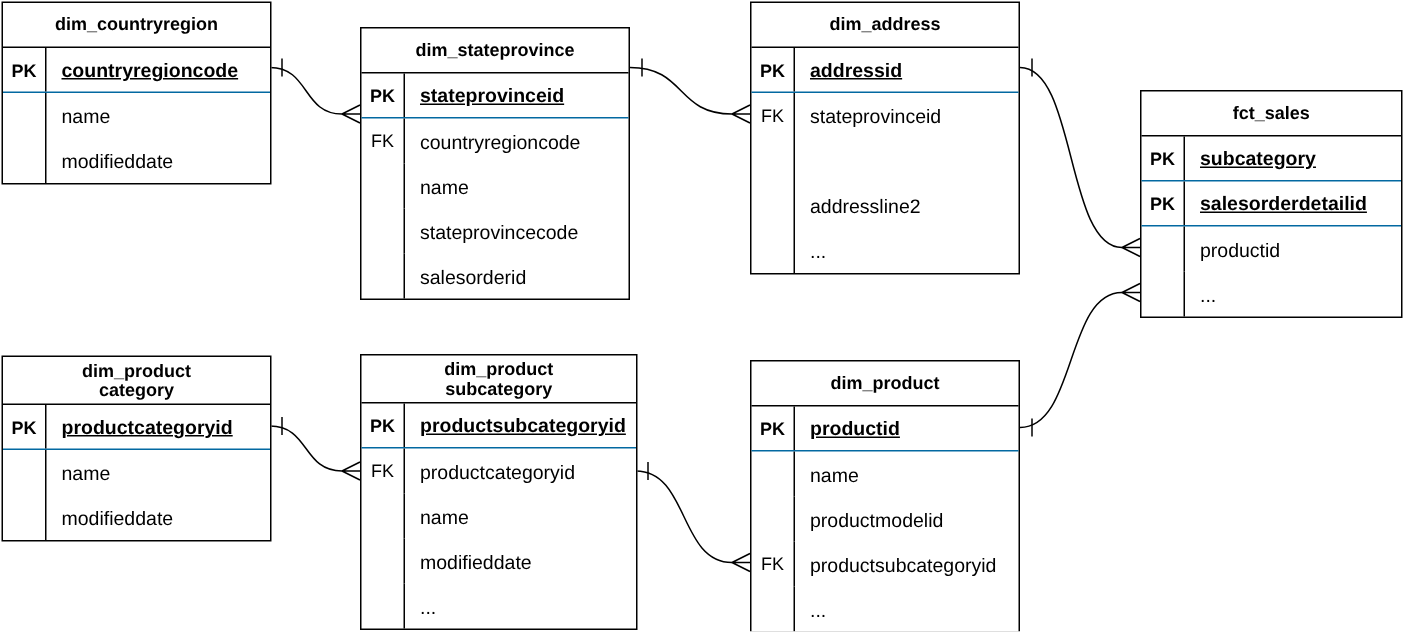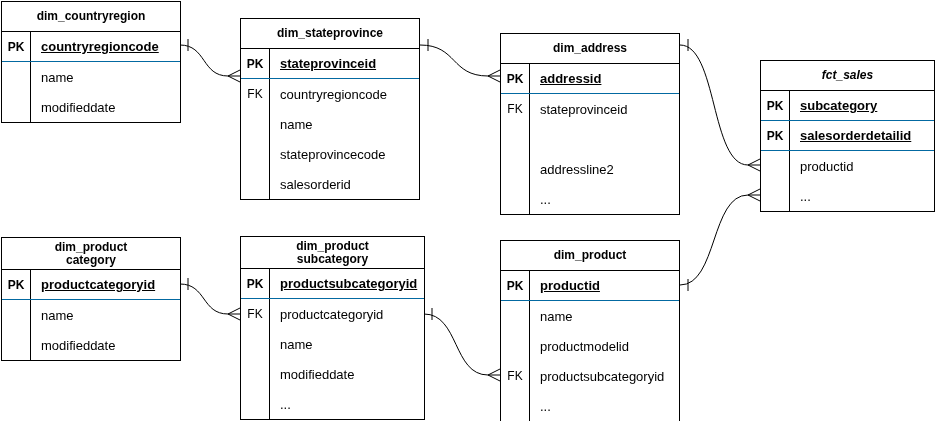--- a/index.html
+++ b/index.html
@@ -93,21 +93,21 @@
         </div>
         <div class="t-row">
           <div class="t-key"></div>
           <div class="t-field">stateprovincecode</div>
         </div>
         <div class="t-row">
           <div class="t-key"></div>
           <div class="t-field">salesorderid</div>
         </div>
       </div>
-      <div class="etable" style="left: 500px; top: 1px; width: 178px; margin-top: 32px;">
+      <div class="etable" style="left: 500px; top: 1px; width: 178px;">
         <div class="t-header" style="height: 30px;">dim_address</div>
         <div class="t-row pk">
           <div class="t-key bold">PK</div>
           <div class="t-field pk-field">addressid</div>
         </div>
         <div class="t-row">
           <div class="t-key">FK</div>
           <div class="t-field">stateprovinceid</div>
         </div>
         <div class="t-row">
@@ -116,21 +116,21 @@
         <div class="t-row">
           <div class="t-key"></div>
           <div class="t-field">addressline2</div>
         </div>
         <div class="t-row">
           <div class="t-key"></div>
           <div class="t-field">...</div>
         </div>
       </div>
       <div class="etable" style="left: 760px; top: 60px; width: 173px;">
-        <div class="t-header" style="height: 30px; font-style: italic;">fct_sales</div>
+        <div class="t-header" style="height: 30px;">fct_sales</div>
         <div class="t-row pk">
           <div class="t-key bold">PK</div>
           <div class="t-field pk-field">subcategory</div>
         </div>
         <div class="t-row pk">
           <div class="t-key bold">PK</div>
           <div class="t-field pk-field">salesorderdetailid</div>
         </div>
         <div class="t-row">
           <div class="t-key"></div>

